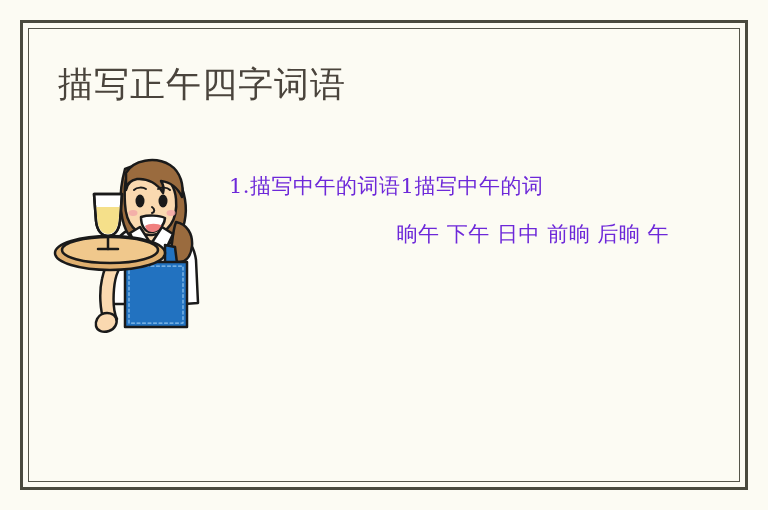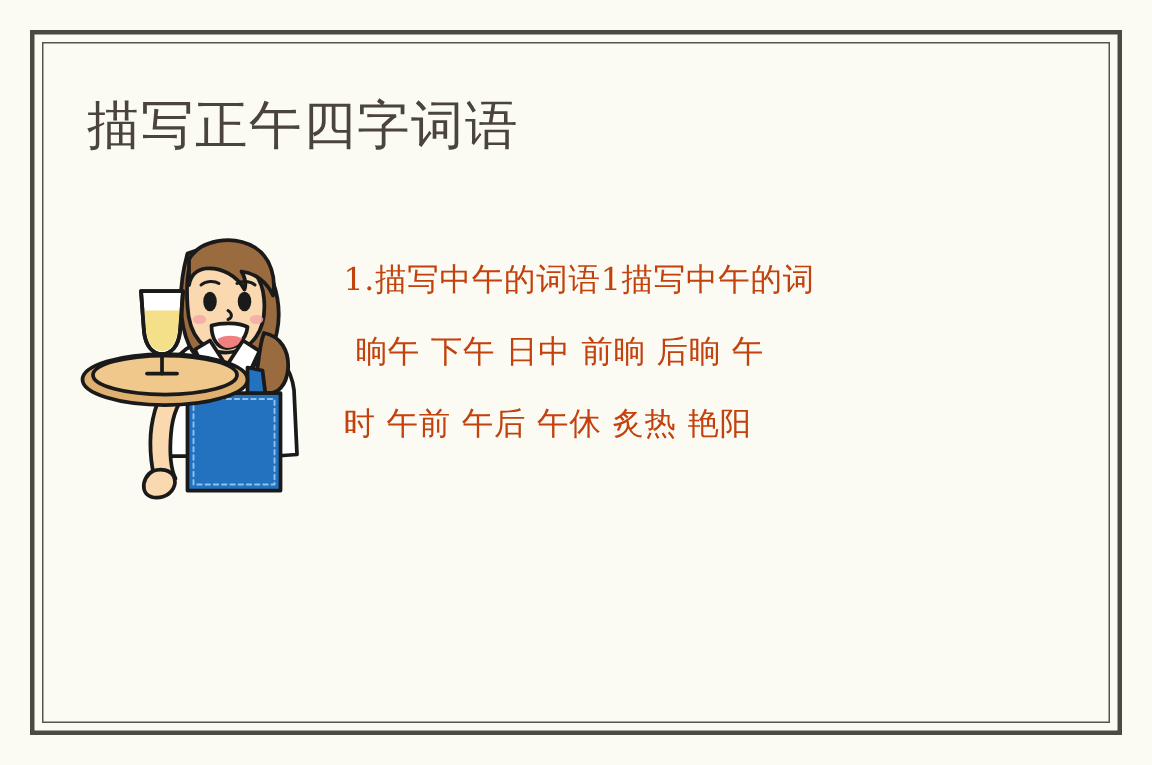--- a/index.html
+++ b/index.html
@@ -61,29 +61,30 @@
     height: 200px;
   }
   .body-text {
     position: absolute;
     left: 229px;
     top: 162px;
     width: 440px;
     font-family: "DejaVu Serif", serif;
     font-size: 21px;
     line-height: 48px;
-    color: #c2410c;
+    color: #6d28d9;
     letter-spacing: 0.5px;
   }
   .body-text .line {
     white-space: nowrap;
     height: 48px;
   }
   .body-text .line.indent {
     padding-left: 8px;
+    text-align: right;
   }
 </style>
 </head>
 <body>
 
 <div class="page">
 
   <div class="border-outer"></div>
   <div class="border-inner"></div>
 
@@ -145,16 +146,15 @@
 
         <path d="M92 138 L140 138 L137 166 C135 184 126 192 116 192 C106 192 97 184 95 166 Z" fill="#f5e08a" stroke="none"></path>
         <path d="M88 112 L144 112 L140 166 C138 186 128 196 116 196 C104 196 94 186 92 166 Z" fill="none"></path>
       </g>
     </svg>
   </div>
 
   <div class="body-text">
     <div class="line">1.描写中午的词语1描写中午的词</div>
     <div class="line indent">晌午 下午 日中 前晌 后晌 午</div>
-    <div class="line">时 午前 午后 午休 炙热 艳阳</div>
   </div>
 
 </div>
 
 </body></html>

